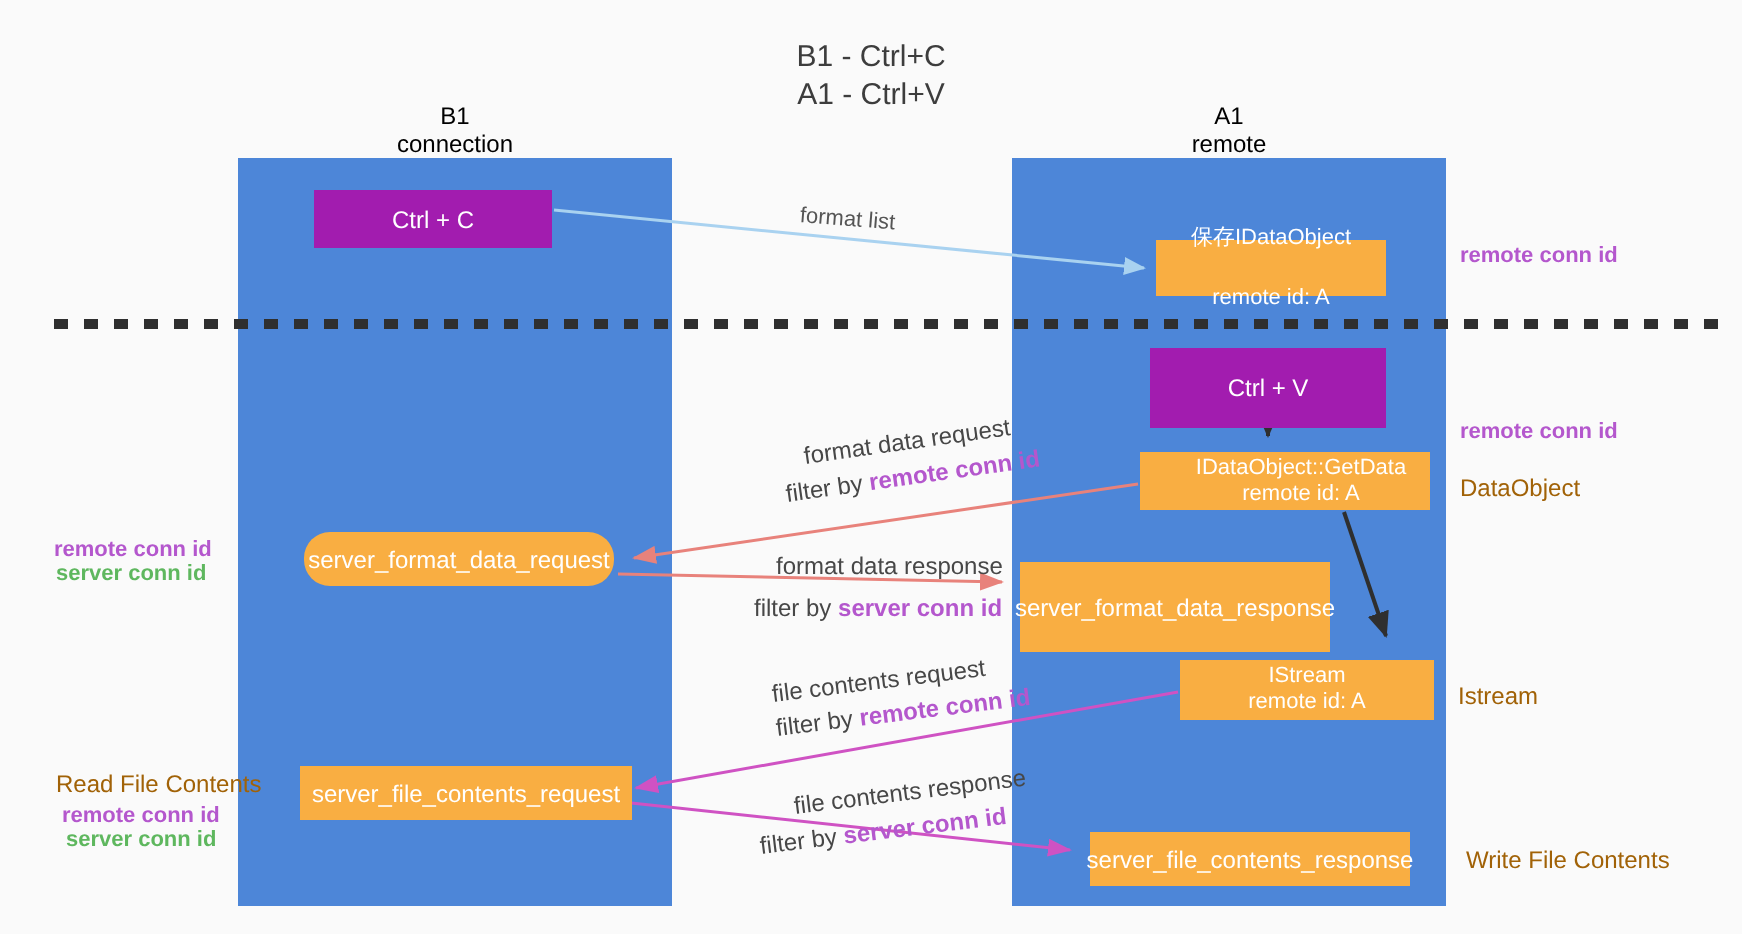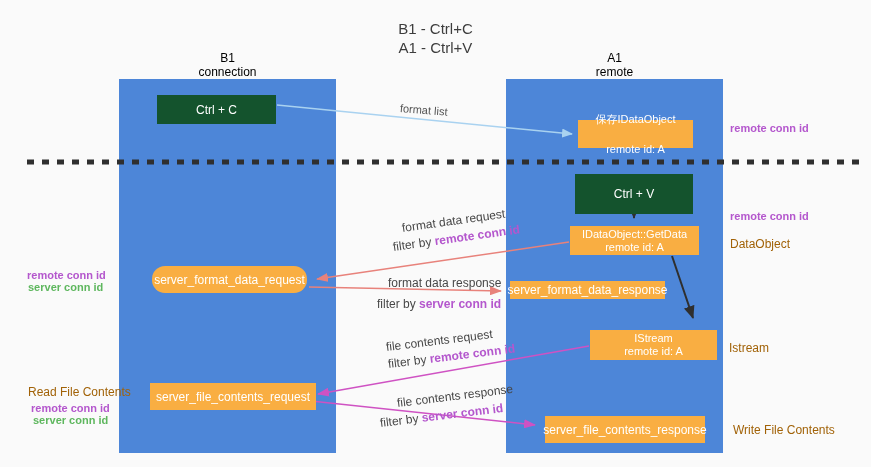--- a/index.html
+++ b/index.html
@@ -29,21 +29,21 @@
     background:#4d86d8;
   }
   .column.left{left:119px;}
   .column.right{left:506px;}
   .overlay{position:absolute;left:0;top:0;pointer-events:none;}
   .box{
     position:absolute;
     display:flex;flex-direction:column;justify-content:center;align-items:center;
     color:#ffffff;text-align:center;white-space:nowrap;
   }
-  .box.green{background:#14532d;font-size:12px;}
+  .box.green{background:#a21caf;font-size:12px;}
   .box.orange{background:#f9ae42;font-size:12px;}
   .box .l2{font-size:11px;line-height:13px;}
   .box .l1{font-size:11px;line-height:13px;}
   .box.single{font-size:12px;}
   .lbl{
     position:absolute;white-space:nowrap;
     font-size:12px;color:#474747;
   }
   .lbl.small{font-size:11px;}
   .purple{color:#b457cd;font-weight:700;}
@@ -114,30 +114,30 @@
 
   <div class="box orange" style="left:578px;top:120px;width:115px;height:28px;gap:17px;">
     <div class="l1">保存IDataObject</div>
     <div class="l2">remote id: A</div>
   </div>
 
   <div class="box green single" style="left:575px;top:174px;width:118px;height:40px;">
     <span>Ctrl + V</span>
   </div>
 
-  <div class="box orange" style="left:570px;top:226px;width:129px;height:29px;">
+  <div class="box orange" style="left:570px;top:226px;width:129px;height:29px;padding-left:16px;">
     <div class="l1">IDataObject::GetData</div>
     <div class="l2">remote id: A</div>
   </div>
 
   <div class="box orange single" style="left:152px;top:266px;width:155px;height:27px;border-radius:13px;">
     <span>server_format_data_request</span>
   </div>
 
-  <div class="box orange single" style="left:510px;top:281px;width:155px;height:18px;">
+  <div class="box orange single" style="left:510px;top:281px;width:155px;height:45px;">
     <span>server_format_data_response</span>
   </div>
 
   <div class="box orange" style="left:590px;top:330px;width:127px;height:30px;">
     <div class="l1">IStream</div>
     <div class="l2">remote id: A</div>
   </div>
 
   <div class="box orange single" style="left:150px;top:383px;width:166px;height:27px;">
     <span>server_file_contents_request</span>

